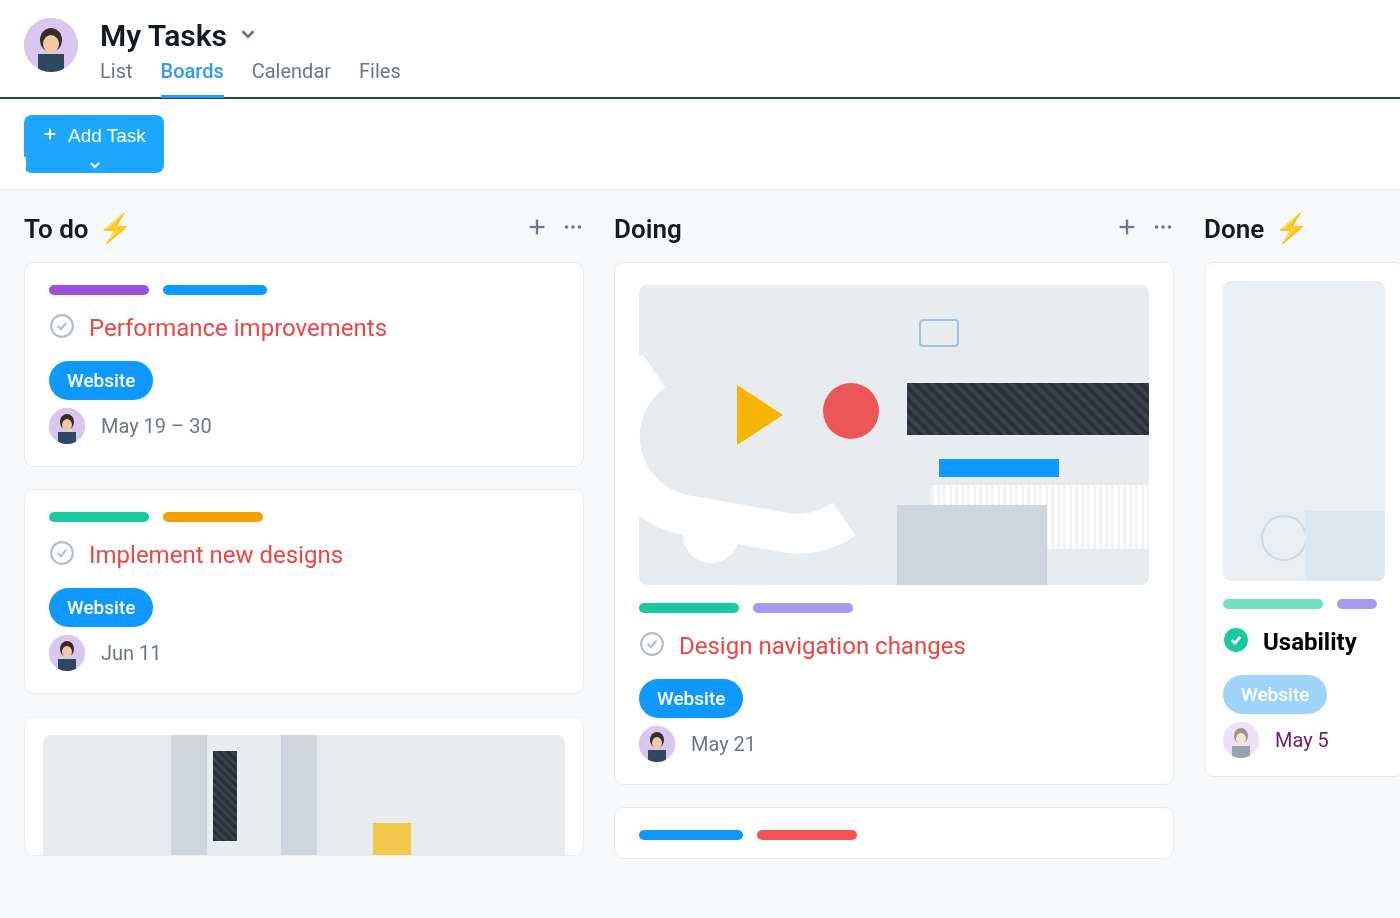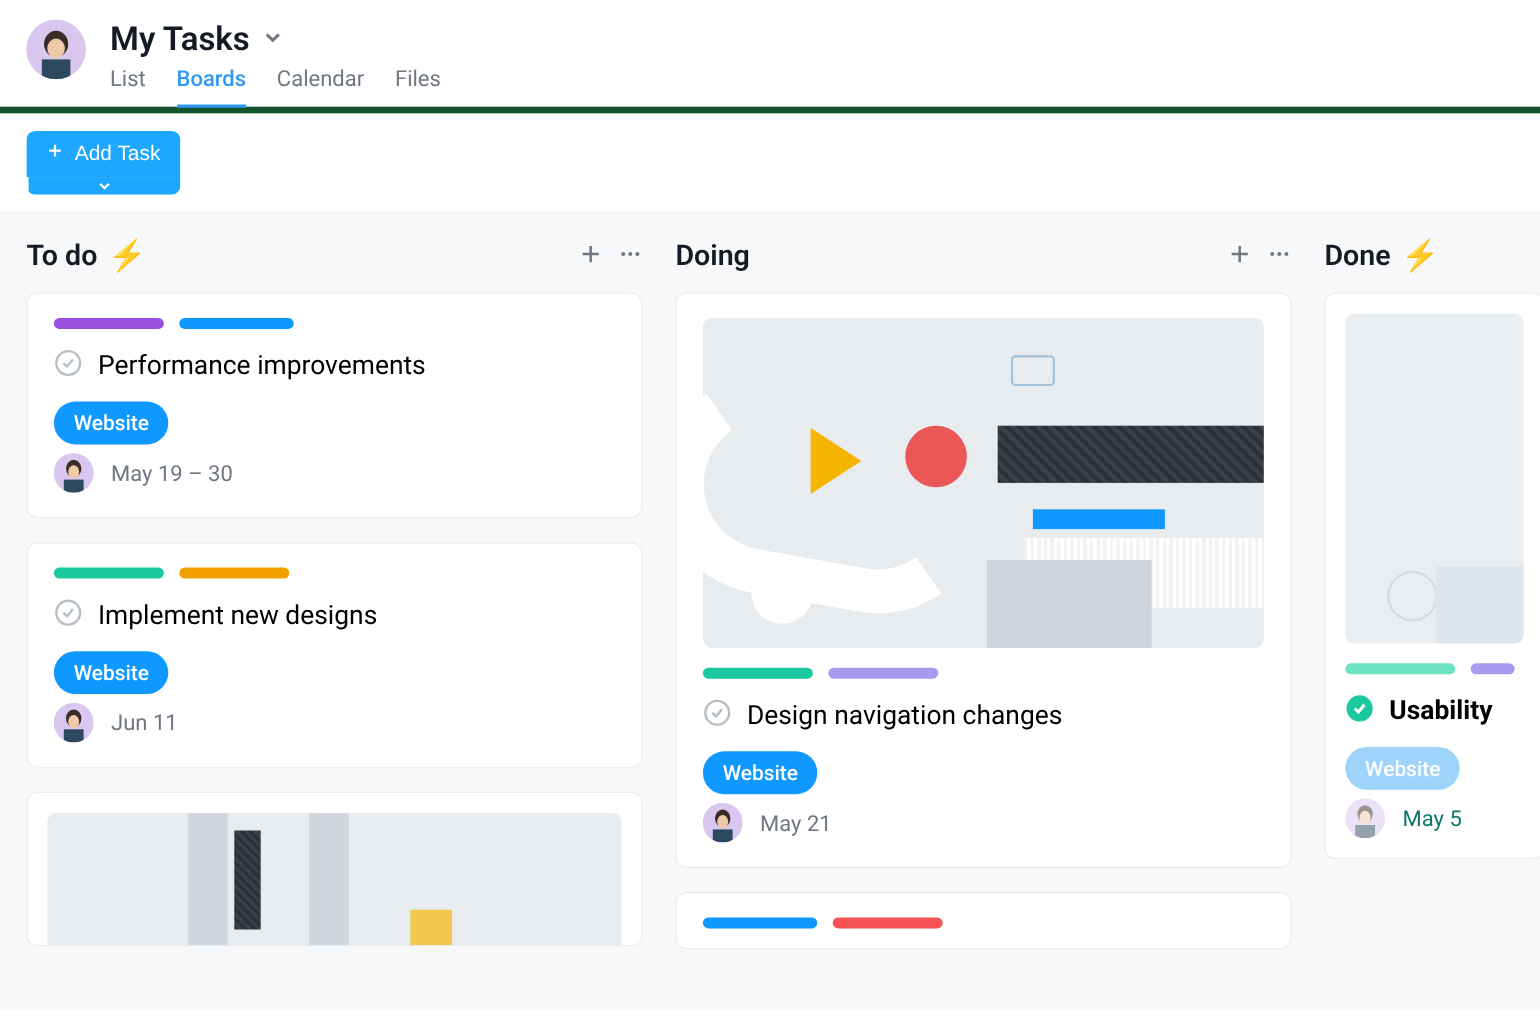--- a/index.html
+++ b/index.html
@@ -10,21 +10,21 @@
     width: 1400px;
     height: 918px;
     overflow: hidden;
   }
 
   
   .header {
     display: flex;
     align-items: flex-start;
     padding: 18px 24px 0 24px;
-    border-bottom: 6px solid #14532d;
+    border-bottom: 2px solid #14532d;
   }
   .avatar-lg {
     width: 54px; height: 54px; border-radius: 50%;
     background: #d9c7f0;
     overflow: hidden;
     flex: 0 0 auto;
     margin-right: 22px;
     display: flex; align-items: center; justify-content: center;
   }
   .avatar-lg svg { width: 100%; height: 100%; }
@@ -132,42 +132,42 @@
   .pill-purple { background: #9b51e0; width: 100px; }
   .pill-blue   { background: #0f98ff; width: 104px; }
   .pill-green  { background: #1ac9a0; width: 100px; }
   .pill-orange { background: #f2a000; width: 100px; }
   .pill-red    { background: #f55353; width: 100px; }
   .pill-lpurple{ background: #a999f0; width: 100px; }
   .pill-mint   { background: #6fe2bf; width: 100px; }
   .card-title-row { display: flex; align-items: center; gap: 14px; margin-bottom: 18px; }
   .check-circle svg { width: 26px; height: 26px; color: #b7bfc6; }
   .check-circle.done svg { color: #1ac9a0; }
-  .card-title { font-size: 24px; color: #000000; }
+  .card-title { font-size: 24px; color: #ef4444; }
   .tag {
     display: inline-block;
     background: #0f98ff;
     color: #fff;
     font-size: 19px;
     font-weight: 500;
     padding: 8px 18px;
     border-radius: 22px;
     margin-bottom: 8px;
   }
   .tag.faded { background: #9ed4fa; color: #fff; }
   .meta-row { display: flex; align-items: center; gap: 16px; }
   .avatar-sm {
     width: 36px; height: 36px; border-radius: 50%;
     background: #d9c7f0; overflow: hidden;
     display: flex; align-items: center; justify-content: center;
     flex: 0 0 auto;
   }
   .avatar-sm svg { width: 100%; height: 100%; }
   .meta-date { font-size: 20px; color: #6f7782; }
-  .meta-date.faded { color: #0f766e; }
+  .meta-date.faded { color: #701a75; }
   .faded .avatar-sm { opacity: 0.5; }
 
   .thumb {
     background: #e8ecef;
     border-radius: 8px;
     height: 300px;
     margin-bottom: 18px;
     position: relative;
     overflow: hidden;
   }

